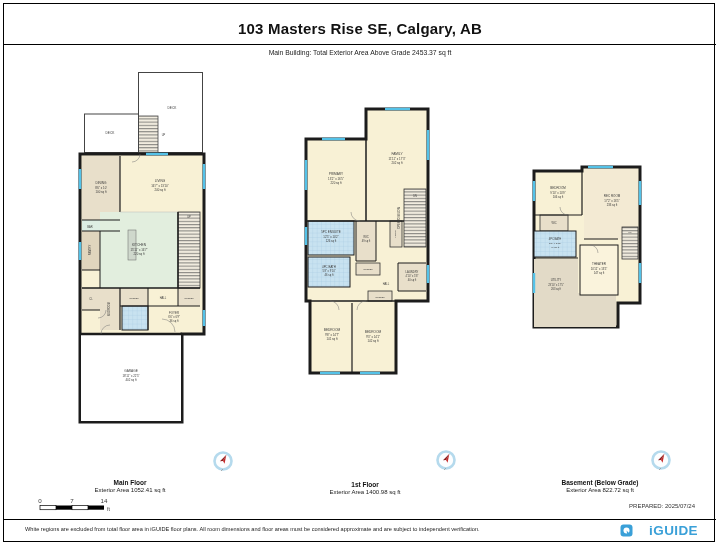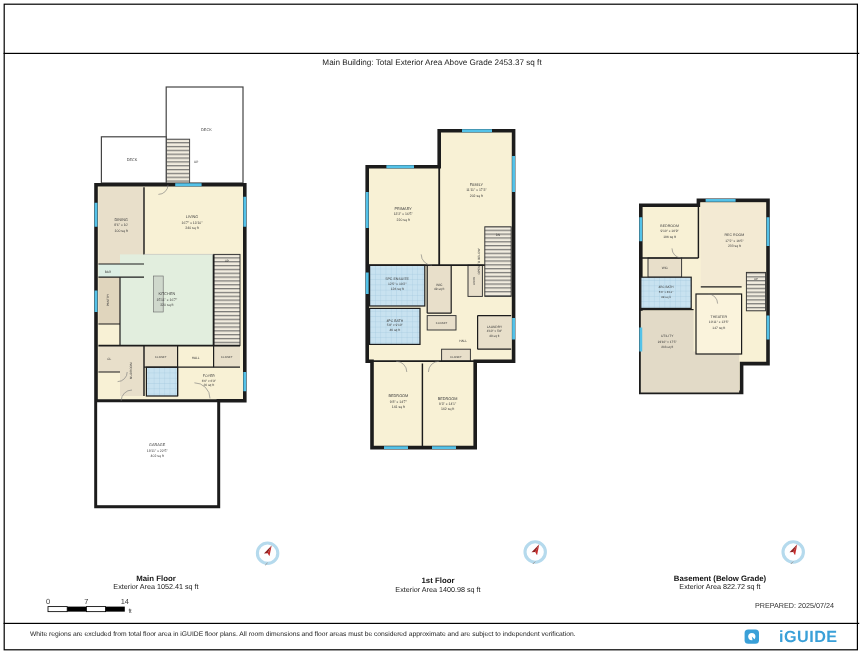--- a/index.html
+++ b/index.html
@@ -24,20 +24,21 @@
   #disclaimer{position:absolute;left:25px;top:526px;font-size:5.6px;color:#222;}
   #brand{position:absolute;right:22px;top:523px;display:flex;align-items:center;gap:16px;}
   #brand .brand-text{font-size:13.5px;font-weight:bold;color:#3aa0d8;letter-spacing:.4px;}
 </style>
 </head>
 <body>
 
 <div id="page">
   <div id="border-frame"></div>
 
+  <div id="page-title">103 Masters Rise SE, Calgary, AB</div>
   <div id="title-rule"></div>
   <div id="page-subtitle">Main Building: Total Exterior Area Above Grade 2453.37 sq ft</div>
 
   <svg class="plan" style="left:76px;top:64px" width="132" height="362" viewBox="0 0 132 362">
     <defs>
       <pattern id="st1" width="8" height="3.2" patternUnits="userSpaceOnUse">
         <rect width="8" height="3.2" fill="#f1ecdf"></rect>
           <line x1="0" y1="0.6" x2="8" y2="0.6" stroke="#555" stroke-width="0.8"></line>
       </pattern>
       <pattern id="tl1" width="4.4" height="4.4" patternUnits="userSpaceOnUse">

